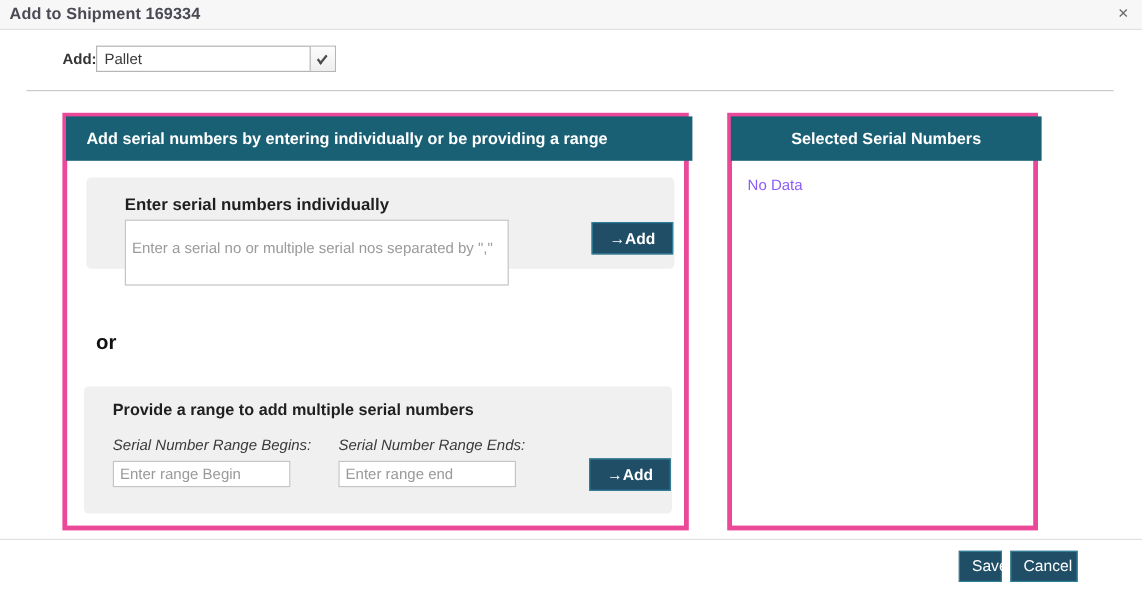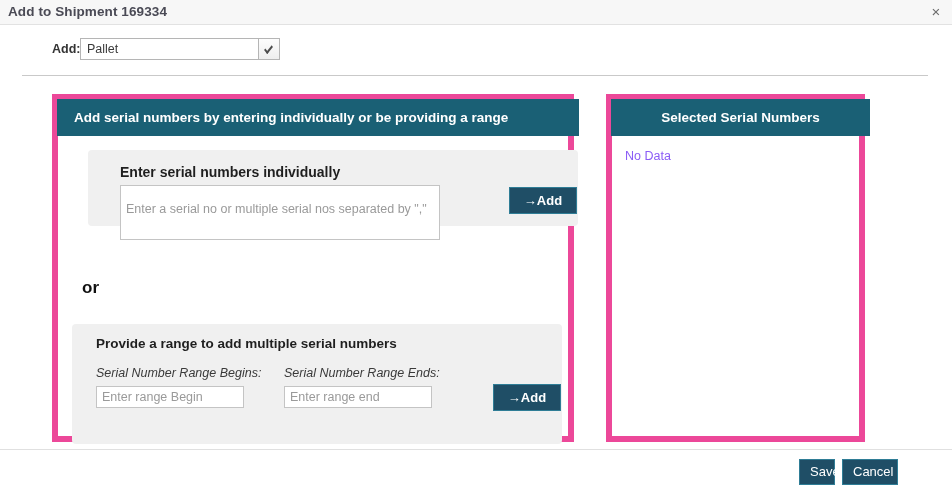--- a/index.html
+++ b/index.html
@@ -107,21 +107,21 @@
     left: 22px; top: 75px;
     width: 906px;
     height: 0;
     border-top: 1px solid #c9c9c9;
   }
 
   
   .panel {
     position: absolute;
     background: #ffffff;
-    border: 6px solid #ec4899;
+    border: 4px solid #ec4899;
     box-sizing: border-box;
     padding-left: 33px;
   }
   .panel-left  { left: 52px;  top: 94px; width: 522px; height: 348px; }
   .panel-right { left: 606px; top: 94px; width: 259px; height: 348px; }
 
   .panel-head {
     position: absolute;
     left: -1px; top: -1px;
     background: #1a6075;
@@ -149,22 +149,22 @@
     color: #8b5cf6;
   }
 
   
   .innerbox {
     position: absolute;
     background: #f0f0f0;
     border-radius: 4px;
     box-sizing: border-box;
   }
-  .box-individual { left: 30px; top: 50px;  width: 490px; height: 76px; }
-  .box-range      { left: 14px; top: 224px; width: 490px; height: 120px; }
+  .box-individual { left: 16px; top: 50px;  width: 490px; height: 76px; }
+  .box-range      { left: 14px; top: 224px; width: 490px; height: 106px; }
 
   .box-title {
     position: absolute;
     font-weight: bold;
     color: #1f1f1f;
   }
   .box-title-individual { left: 32px; top: 14px; font-size: 14px; }
   .box-title-range      { left: 24px; top: 12px; font-size: 13.5px; }
 
   .serial-textarea {

